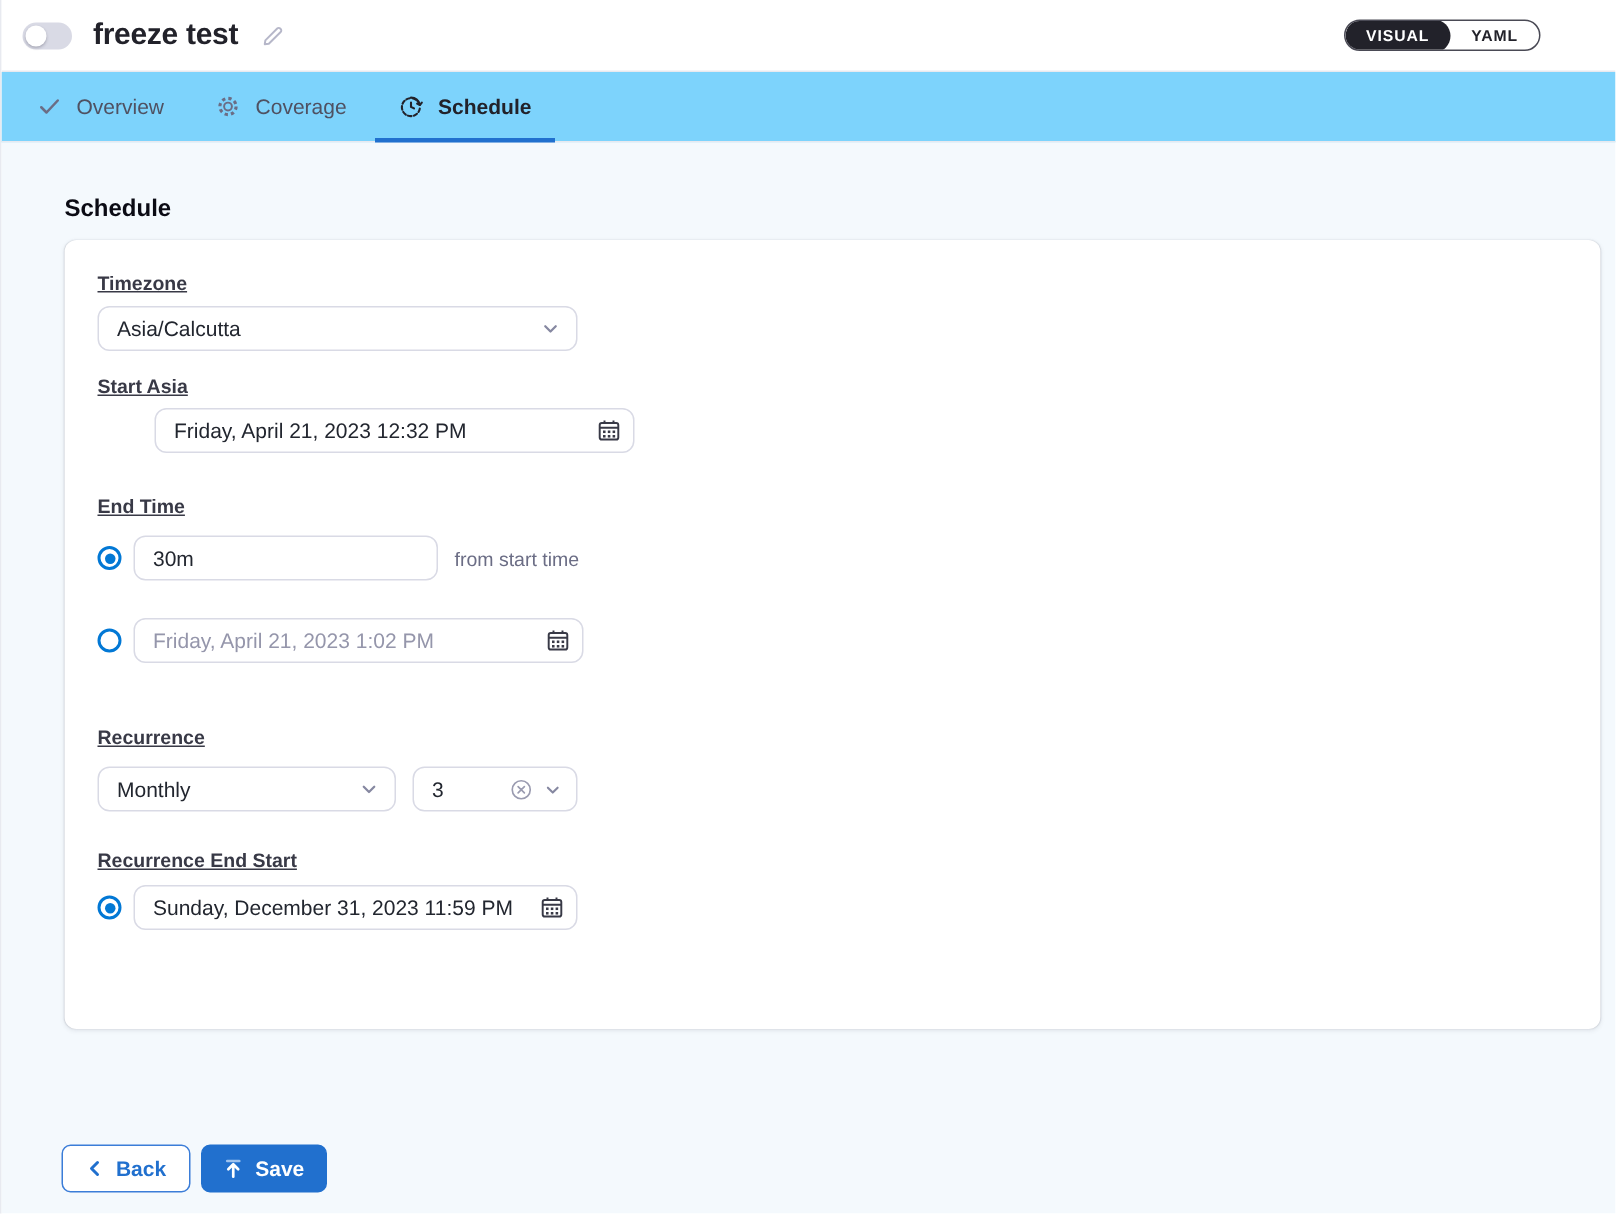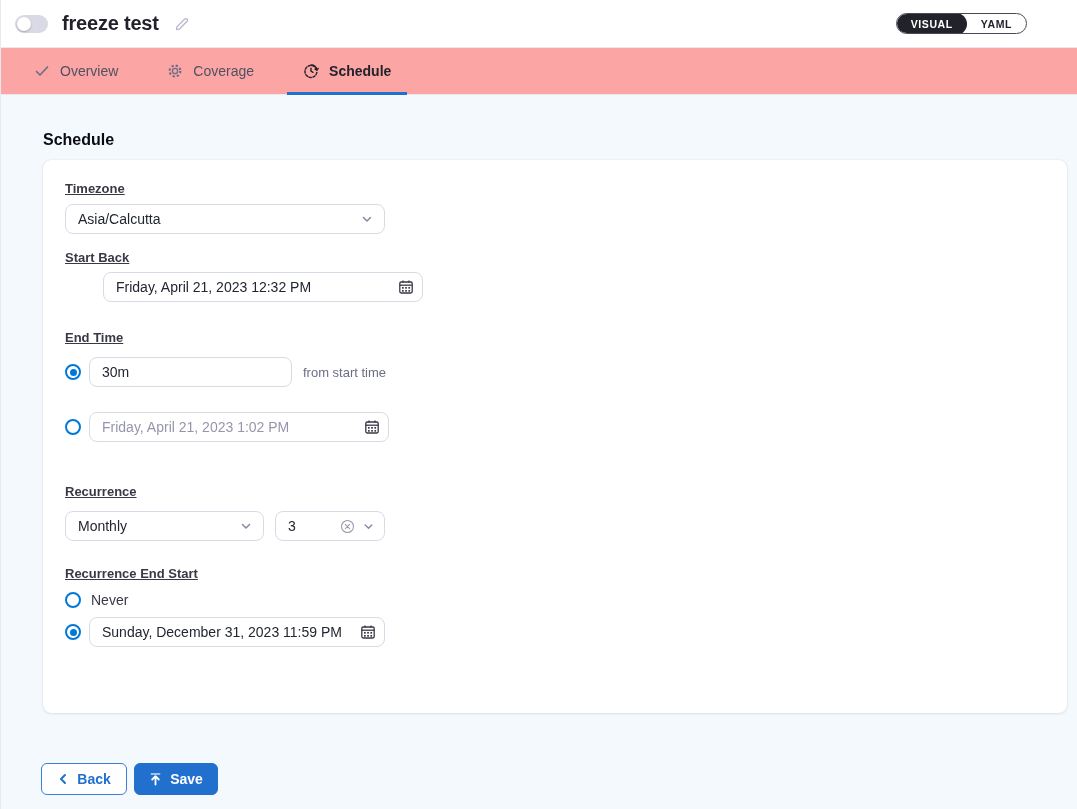--- a/index.html
+++ b/index.html
@@ -71,24 +71,24 @@
     color: #ffffff;
     border-radius: 11px;
   }
   .view-toggle .seg.inactive { color: #22222a; }
 
   
   .tabbar {
     height: 47px;
     display: flex;
     align-items: stretch;
-    padding-left: 17px;
-    background: #fca5a5;
+    padding-left: 8px;
+    background: #7dd3fc;
     border-bottom: 1px solid #e8e9ef;
-    gap: 17px;
+    gap: 3px;
   }
   .tab {
     display: flex;
     align-items: center;
     gap: 10px;
     padding: 0 16px;
     font-size: 14px;
     color: #4f5162;
     cursor: pointer;
     position: relative;
@@ -285,21 +285,21 @@
     <div class="control select-box" style="width:320px;">
       <span class="sel-text">Asia/Calcutta</span>
       <span>
         <svg width="14" height="14" viewBox="0 0 14 14" fill="none" stroke="#8688a1" stroke-width="1.5" stroke-linecap="round" stroke-linejoin="round">
           <path d="M3.5 5.5 L7 9 L10.5 5.5"></path>
         </svg>
       </span>
     </div>
 
     
-    <div class="field-label" style="margin-top:17px; margin-bottom:7px;">Start Back</div>
+    <div class="field-label" style="margin-top:17px; margin-bottom:7px;">Start Asia</div>
     <div class="input-wrap">
       <input class="text-input" style="width: 320px; margin-left: 38px;" readonly="" value="Friday, April 21, 2023 12:32 PM">
       <span class="cal">
         <svg width="16" height="16" viewBox="0 0 16 16" fill="none" stroke="#383946" stroke-width="1.3">
           <rect x="1.8" y="3" width="12.4" height="11" rx="1.4"></rect>
           <line x1="1.8" y1="6.2" x2="14.2" y2="6.2"></line>
           <line x1="5" y1="1.4" x2="5" y2="3.6"></line>
           <line x1="11" y1="1.4" x2="11" y2="3.6"></line>
           <g fill="#383946" stroke="none">
             <rect x="4" y="8" width="1.7" height="1.7"></rect>
@@ -367,24 +367,20 @@
             <svg width="13" height="13" viewBox="0 0 14 14" fill="none" stroke="#8688a1" stroke-width="1.5" stroke-linecap="round" stroke-linejoin="round">
               <path d="M3.5 5.5 L7 9 L10.5 5.5"></path>
             </svg>
           </span>
         </span>
       </div>
     </div>
 
     
     <div class="field-label" style="margin-top:26px; margin-bottom:9px;">Recurrence End Start</div>
-    <div class="row" style="height:20px;">
-      <div class="radio"></div>
-      <span class="never-label">Never</span>
-    </div>
     <div class="row" style="margin-top:7px;">
       <div class="radio checked"></div>
       <div class="input-wrap" style="margin-left:8px;">
         <input class="text-input" style="width: 296px;" readonly="" value="Sunday, December 31, 2023 11:59 PM">
         <span class="cal">
           <svg width="16" height="16" viewBox="0 0 16 16" fill="none" stroke="#383946" stroke-width="1.3">
             <rect x="1.8" y="3" width="12.4" height="11" rx="1.4"></rect>
             <line x1="1.8" y1="6.2" x2="14.2" y2="6.2"></line>
             <line x1="5" y1="1.4" x2="5" y2="3.6"></line>
             <line x1="11" y1="1.4" x2="11" y2="3.6"></line>

